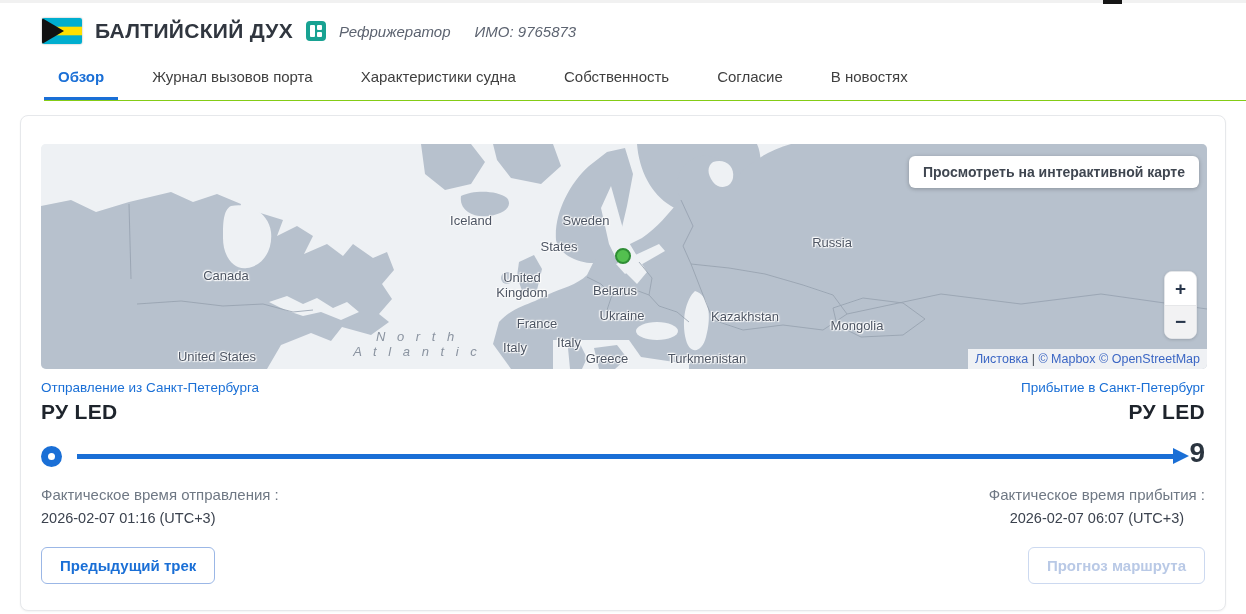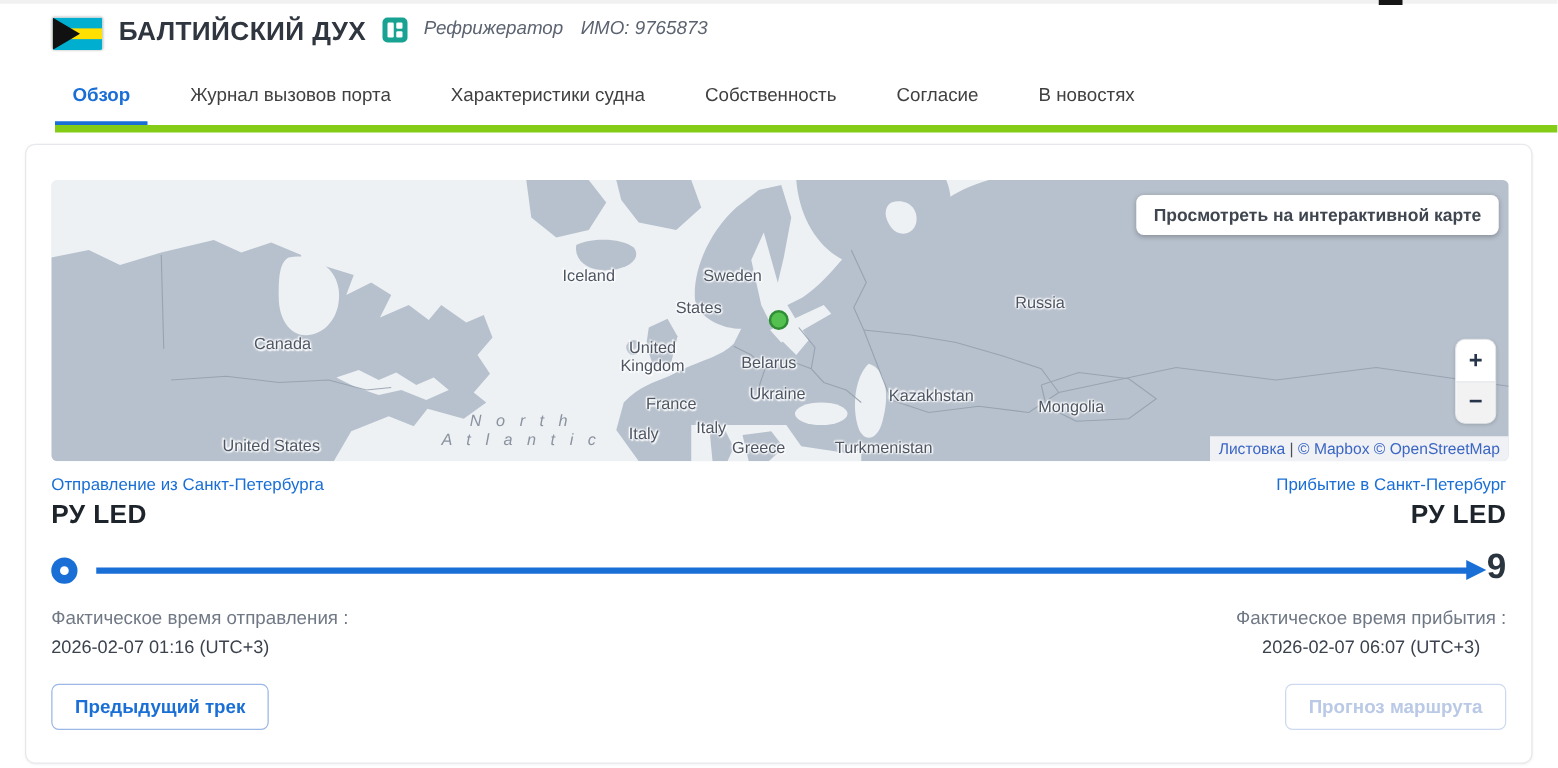--- a/index.html
+++ b/index.html
@@ -4,32 +4,32 @@
 <style>
   * { margin:0; padding:0; box-sizing:border-box; }
   html,body { width:1246px; height:614px; overflow:hidden; background:#fff;
     font-family:"Liberation Sans","DejaVu Sans",sans-serif; }
 
   
   .top-strip { position:absolute; top:0; left:0; width:1246px; height:3px; background:#f1f1f1; }
   .top-thumb { position:absolute; top:0; left:1103px; width:19px; height:4px; background:#161616; }
 
   
-  .header { display:flex; gap:13px; margin:14px 0 0 42px; height:34px; }
+  .header { display:flex; align-items:center; gap:13px; margin:14px 0 0 42px; height:34px; }
   .flag { width:40px; height:26px; border-radius:2px; overflow:hidden; box-shadow:0 0 2px rgba(0,0,0,.35); flex:0 0 auto; }
   .vessel-name { font-size:21px; font-weight:bold; color:#30363f; letter-spacing:.3px; }
   .type-icon { width:20px; height:20px; background:#18a292; border-radius:4px; position:relative; flex:0 0 auto; }
   .type-icon i { position:absolute; background:#fff; border-radius:1px; }
   .type-icon .b1 { left:4px; top:4px; width:5px; height:12px; }
   .type-icon .b2 { left:11px; top:4px; width:5px; height:5px; }
   .type-icon .b3 { left:11px; top:11px; width:5px; height:5px; }
-  .meta { font-style:italic; color:#5c6370; font-size:15px; display:flex; gap:14px; }
-
-  
-  .tabs { display:flex; margin:10px 0 0 44px; border-bottom:6px solid #84cc16; width:calc(100% - 44px); }
+  .meta { font-style:italic; color:#5c6370; font-size:15px; display:flex; gap:24px; }
+
+  
+  .tabs { display:flex; margin:10px 0 0 44px; border-bottom:1px solid #84cc16; width:calc(100% - 44px); }
   .tab { padding:10px 14px 12px; font-size:15px; color:#404040; cursor:pointer; border-bottom:3px solid transparent; margin-right:20px; white-space:nowrap; }
   .tab.active { color:#1a6fd6; font-weight:bold; border-bottom-color:#1a6fd6; }
 
   
   .card { position:absolute; left:20px; top:115px; width:1206px; height:496px;
     background:#fff; border:1px solid #e6e8eb; border-radius:8px; box-shadow:0 1px 2px rgba(0,0,0,.05);
     padding:16px 20px 0; }
   .card-title { font-size:15px; font-weight:bold; color:#262c35; }
 
   

